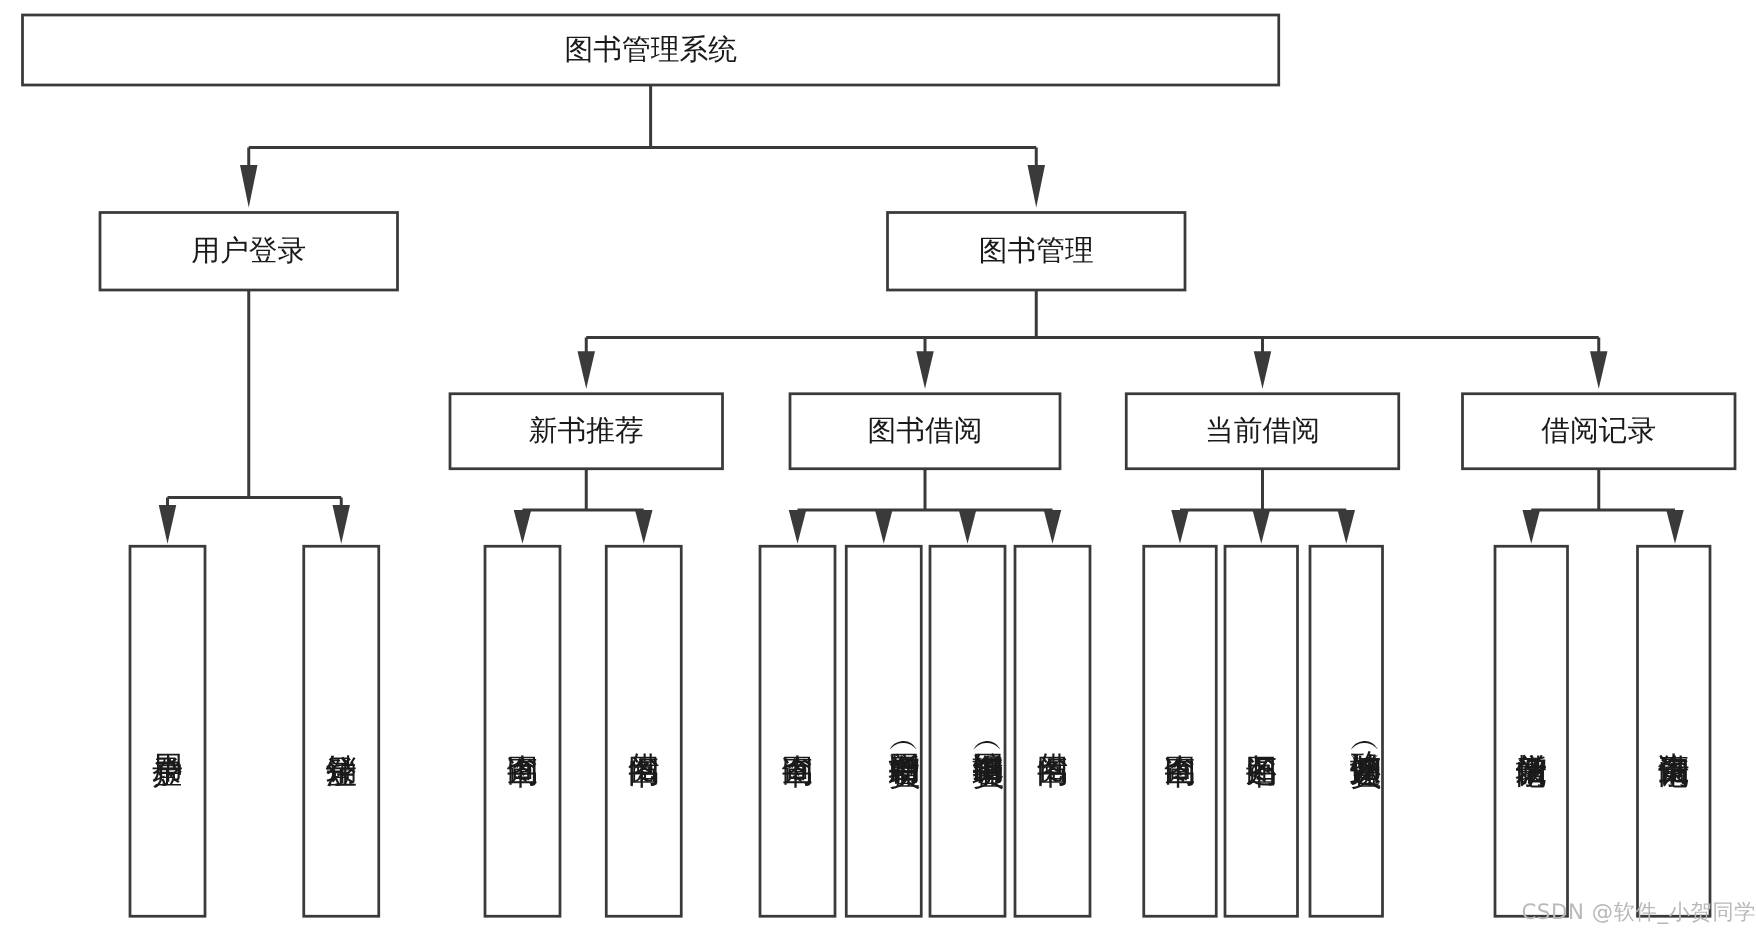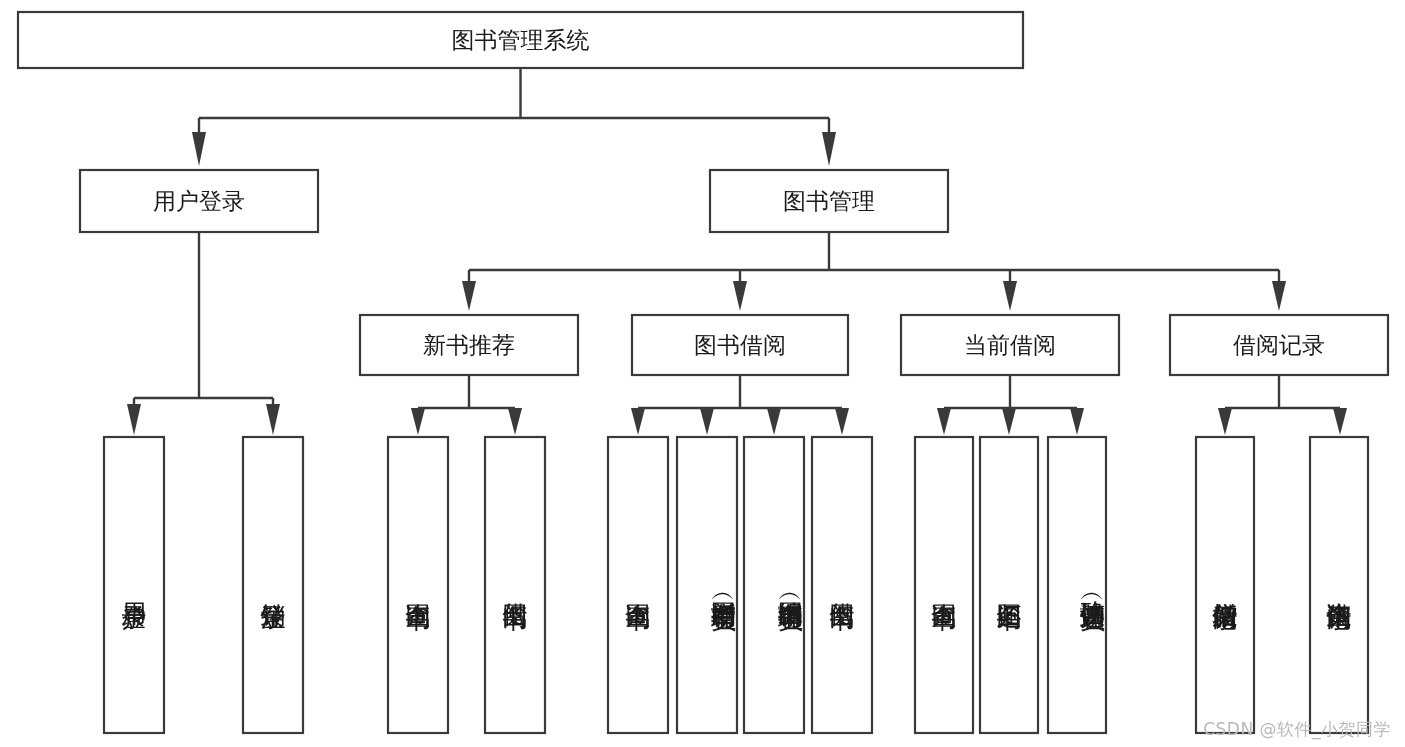--- a/index.html
+++ b/index.html
@@ -65,21 +65,21 @@
     display: flex;
     align-items: center;
     justify-content: center;
     text-align: center;
     letter-spacing: 1px;
     white-space: pre;
     pointer-events: none;
   }
   .watermark {
     position: absolute;
-    right: 14px;
+    right: 0;
     bottom: 6px;
     font-family: "DejaVu Sans", "Liberation Sans", sans-serif;
     font-size: 17px;
     color: #b9b9b9;
     white-space: nowrap;
     letter-spacing: 0.5px;
   }
 </style>
 </head>
 <body>

